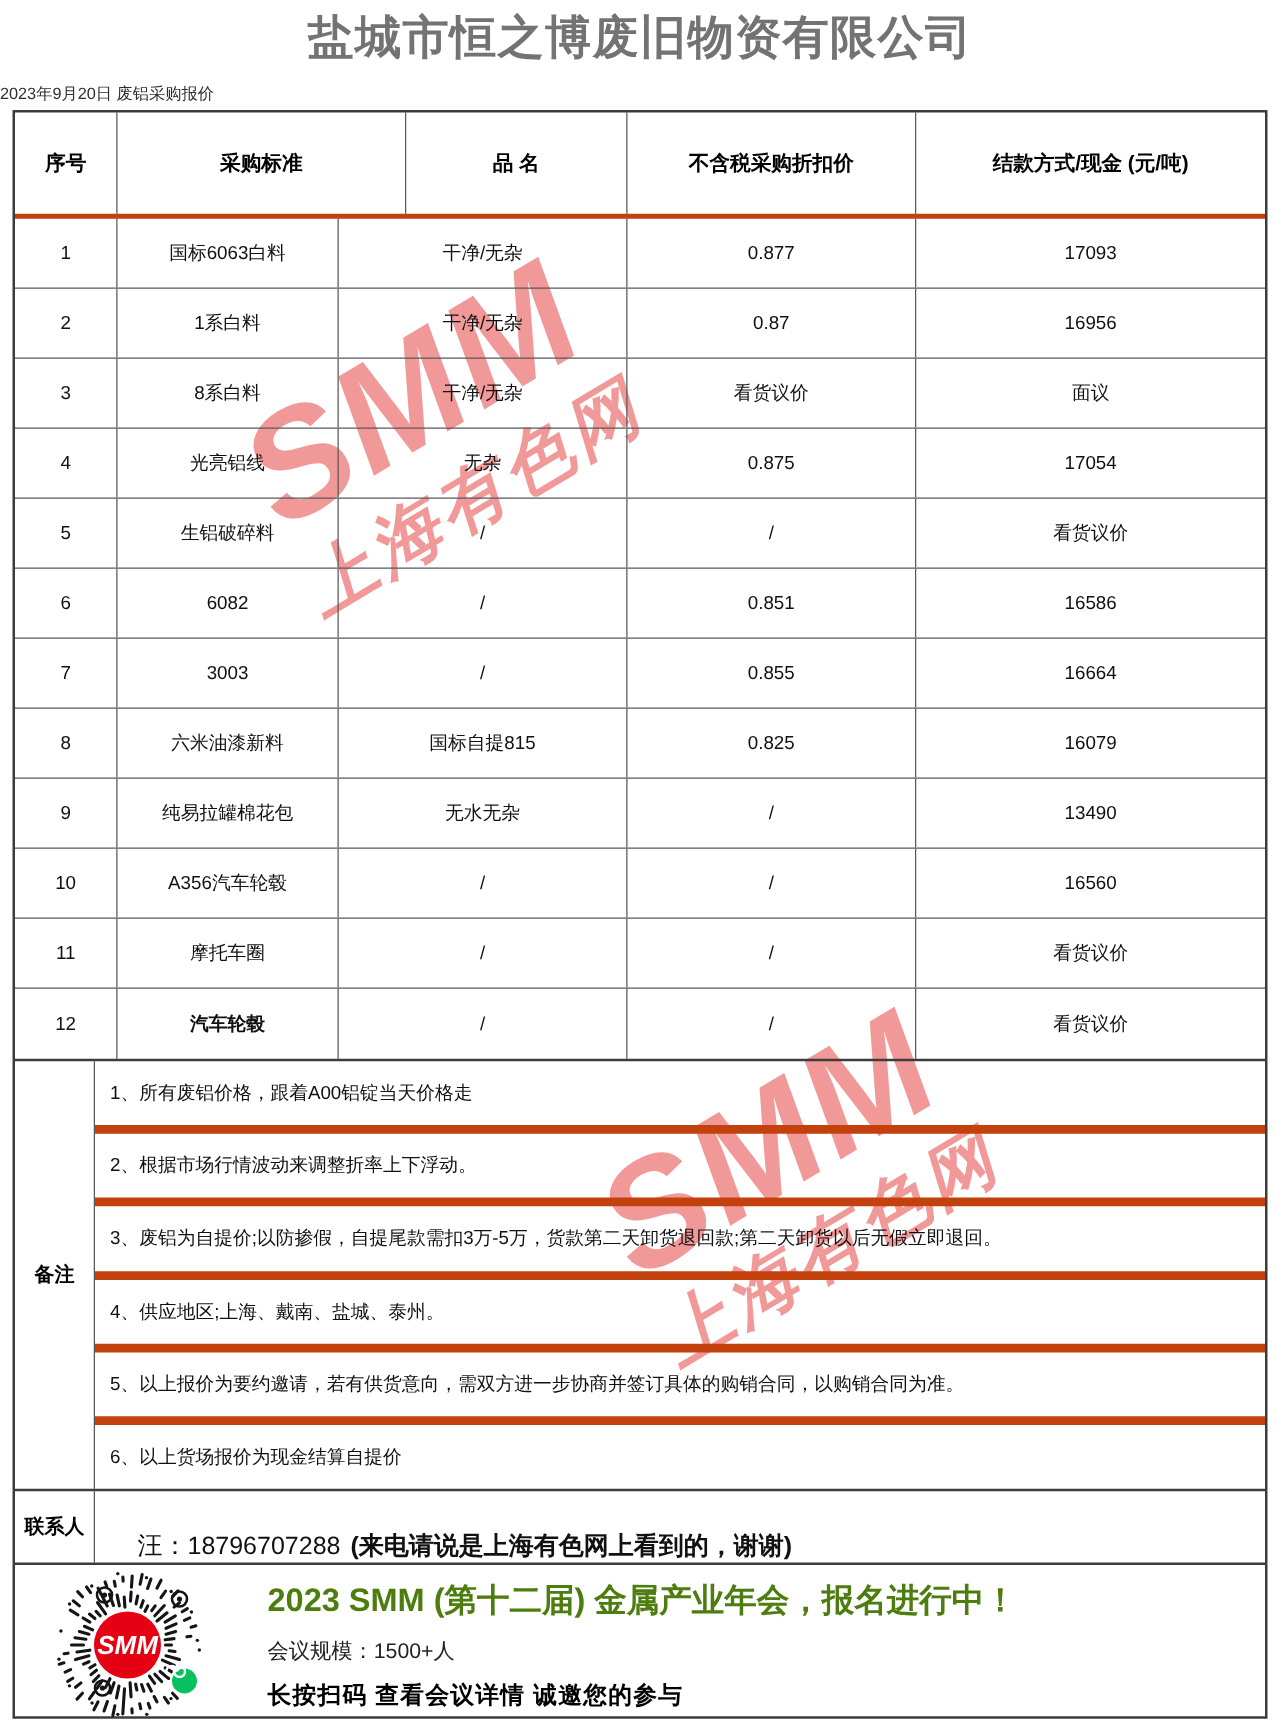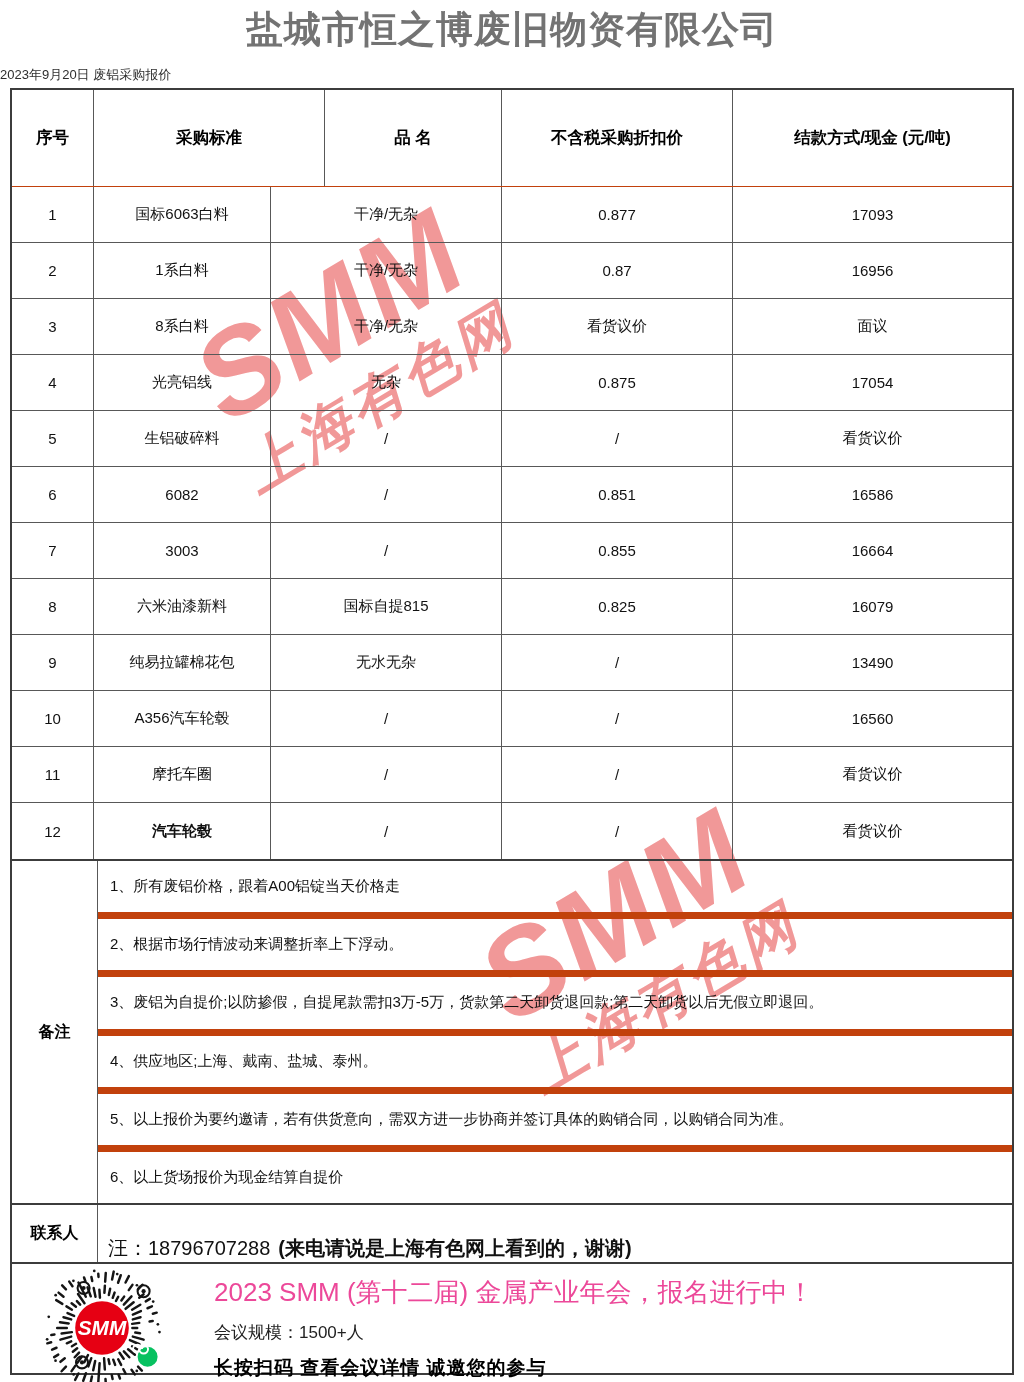--- a/index.html
+++ b/index.html
@@ -18,43 +18,43 @@
   .wm1 { left: 160px; top: 255px; }
   .wm2 { left: 445px; top: 855px; }
 
   
   .frame { position: absolute; left: 10px; top: 88px; width: 1004px; height: 1287px;
            border: 2px solid #3c3c3c; display: flex; flex-direction: column; z-index: 2; background: transparent; }
 
   .c { display: flex; align-items: center; justify-content: center; border-right: 1px solid #585858; text-align: center; padding: 2px 4px; }
   .c1 { width: 82px; }  .c2 { width: 177px; } .c3 { width: 231px; } .c4 { width: 231px; } .c5 { flex: 1; border-right: none; }
 
-  .thead { height: 97px; display: flex; font-weight: 700; font-size: 16.5px; color: #000; border-bottom: 1px solid #c2410c; flex: none; }
+  .thead { height: 85px; display: flex; font-weight: 700; font-size: 16.5px; color: #000; border-bottom: 4px solid #c2410c; flex: none; }
   .trow  { height: 56px; display: flex; font-size: 15px; color: #111; border-bottom: 1px solid #585858; flex: none; }
   .trow.last { border-bottom: none; }
   .bold { font-weight: 700; }
 
   
   .remarks { height: 344px; display: flex; border-top: 2px solid #3c3c3c; flex: none; }
-  .side-label { width: 86px; display: flex; align-items: center; justify-content: center;
+  .side-label { width: 64px; display: flex; align-items: center; justify-content: center;
                 font-weight: 700; font-size: 16px; border-right: 1px solid #585858; }
   .notes { flex: 1; display: flex; flex-direction: column; }
   .note { flex: 1; display: flex; align-items: center; padding-left: 12px; font-size: 15px; color: #111; border-bottom: 7px solid #c2410c; }
   .note:last-child { border-bottom: none; }
 
   
-  .contactrow { height: 59px; display: flex; border-top: 2px solid #3c3c3c; flex: none; }
+  .contactrow { height: 59px; display: flex; border-top: 2px solid #3c3c3c; flex: none; gap: 24px; }
   .contact-body { flex: 1; display: flex; align-items: flex-end; padding-left: 10px; font-size: 20px; color: #111; }
   .contact-note { font-weight: 700; margin-left: 8px; }
 
   
   .banner { flex: 1; border-top: 2px solid #3c3c3c; display: flex; align-items: center; }
   .qr-wrap { width: 128px; height: 128px; margin-left: 26px; flex: none; }
   .banner-text { margin-left: 48px; display: flex; flex-direction: column; gap: 11px; }
-  .banner-title { font-size: 26px; font-weight: 400; color: #ec4899; }
+  .banner-title { font-size: 26px; font-weight: 700; color: #4d7c0f; }
   .banner-scale { font-size: 17px; color: #222; }
   .banner-cta   { font-size: 19px; font-weight: 800; color: #000; letter-spacing: 1px; }
 </style>
 </head>
 <body>
 
 <div class="page">
 
   <div class="wm wm1">
     <div class="wm-brand">SMM</div>

